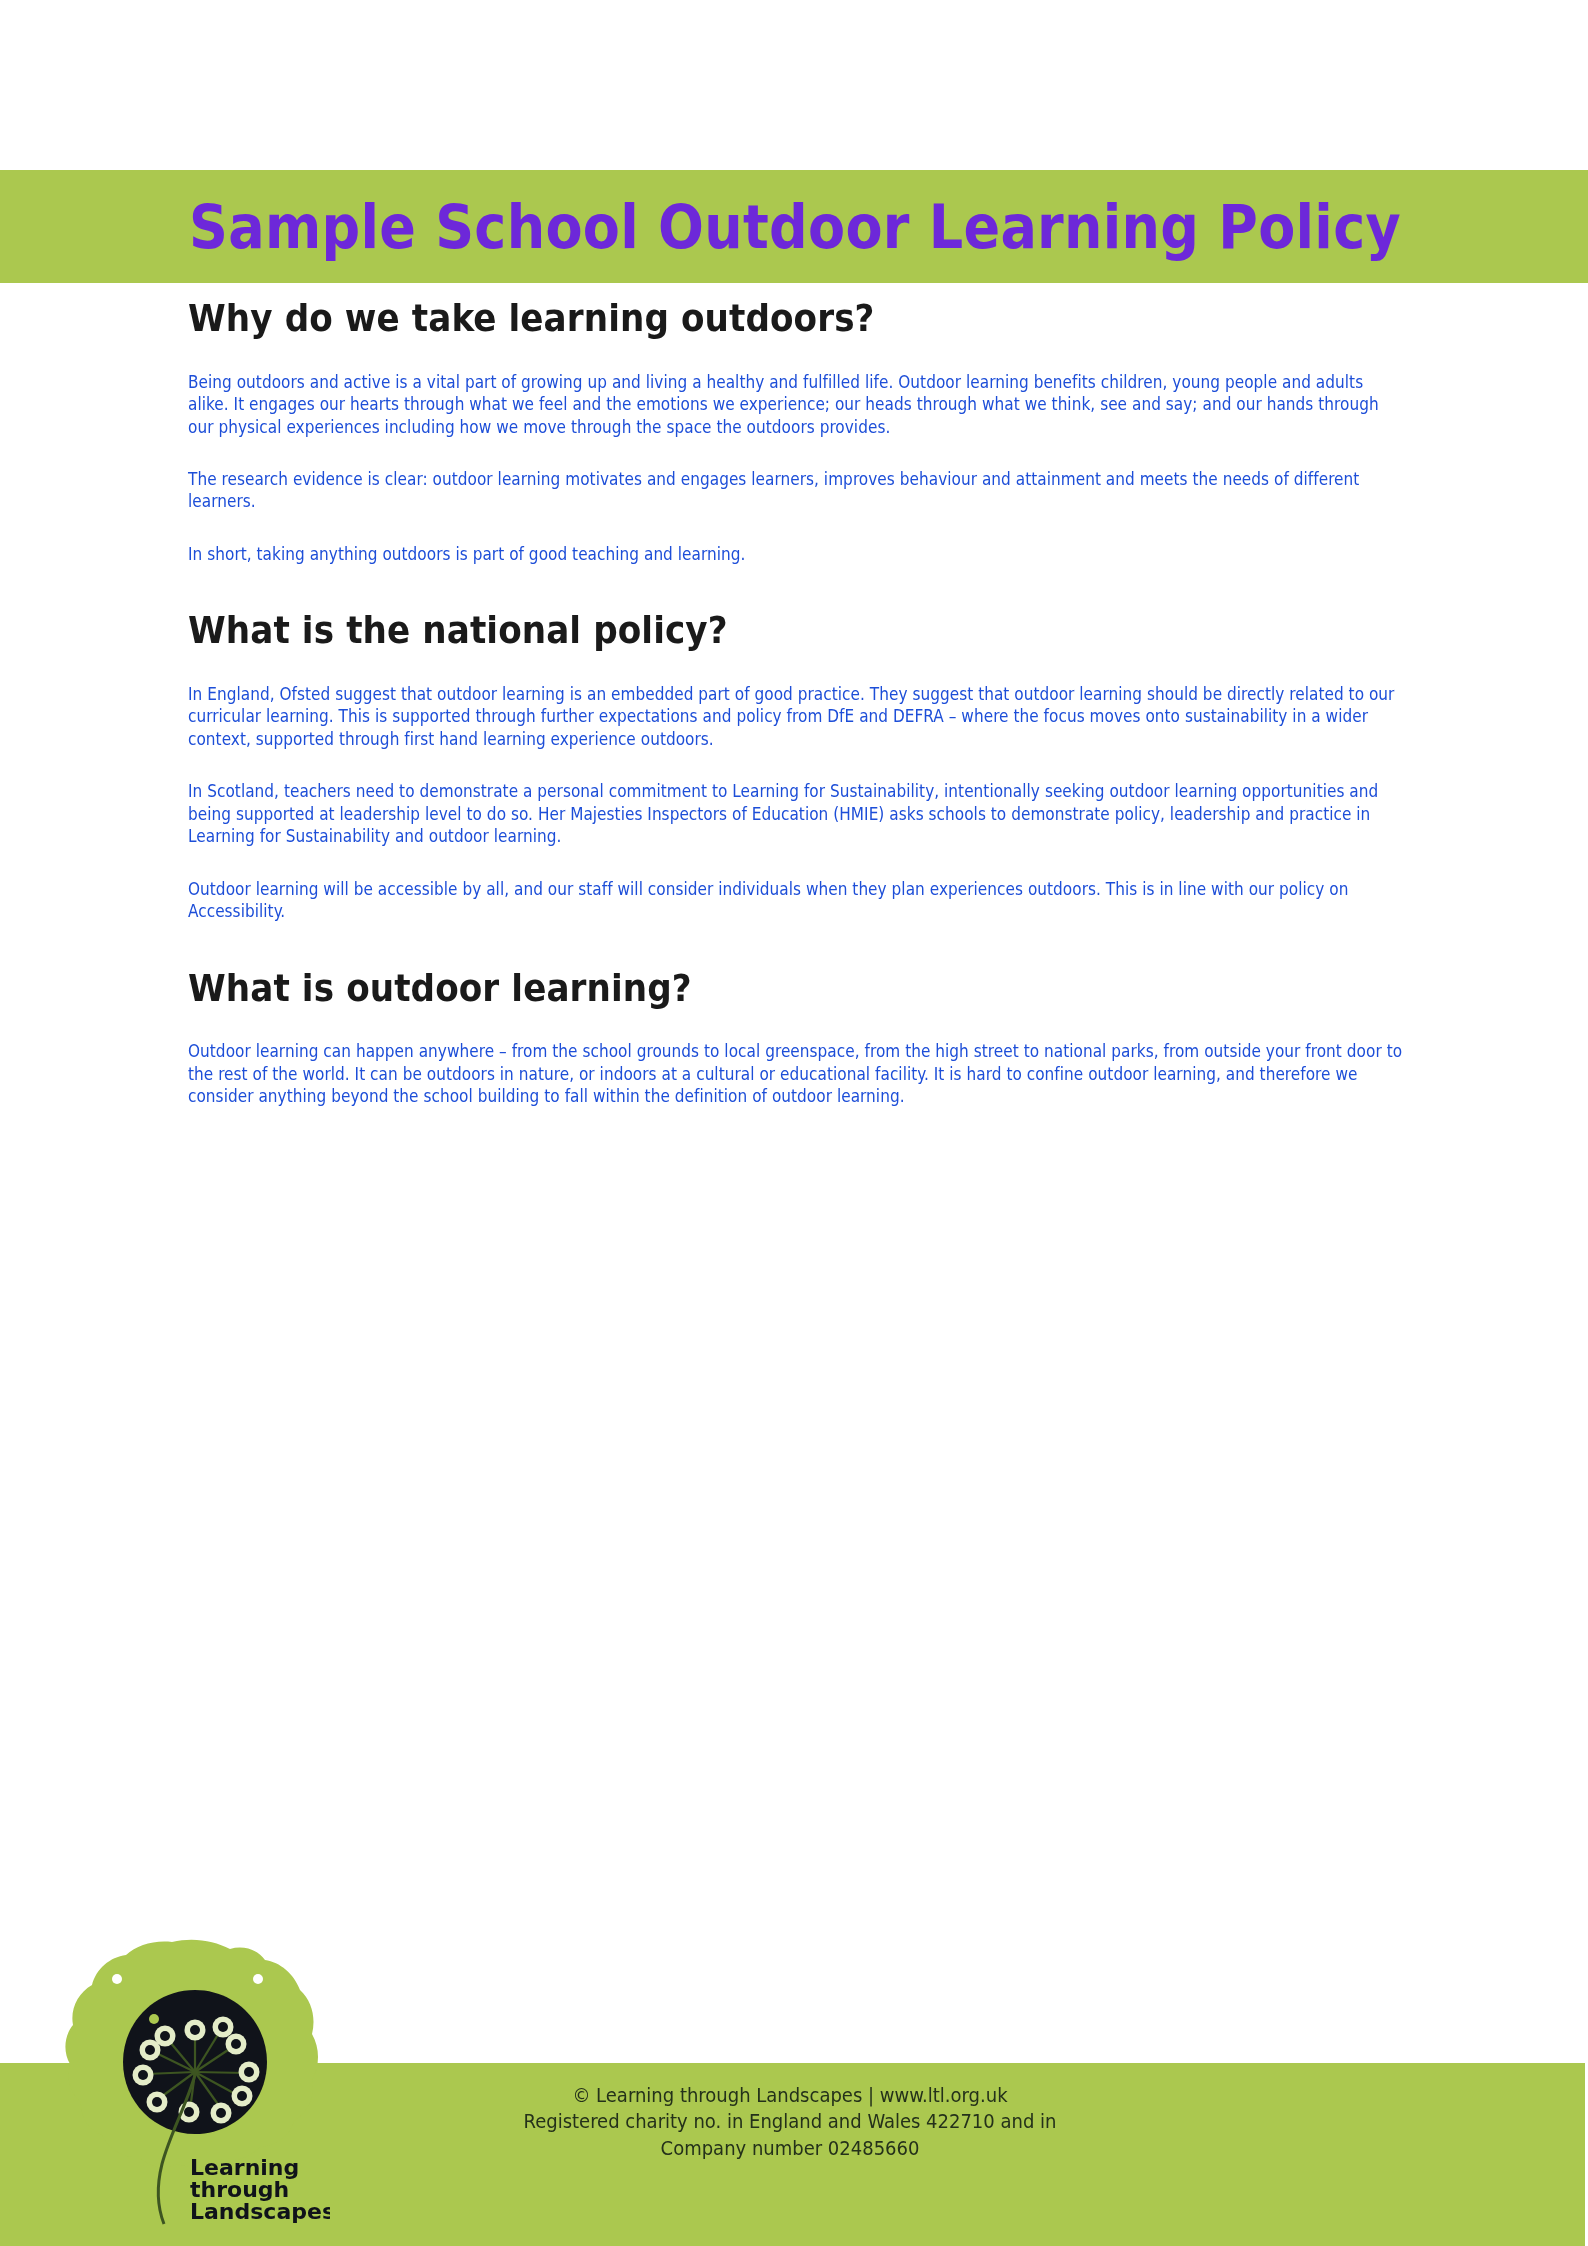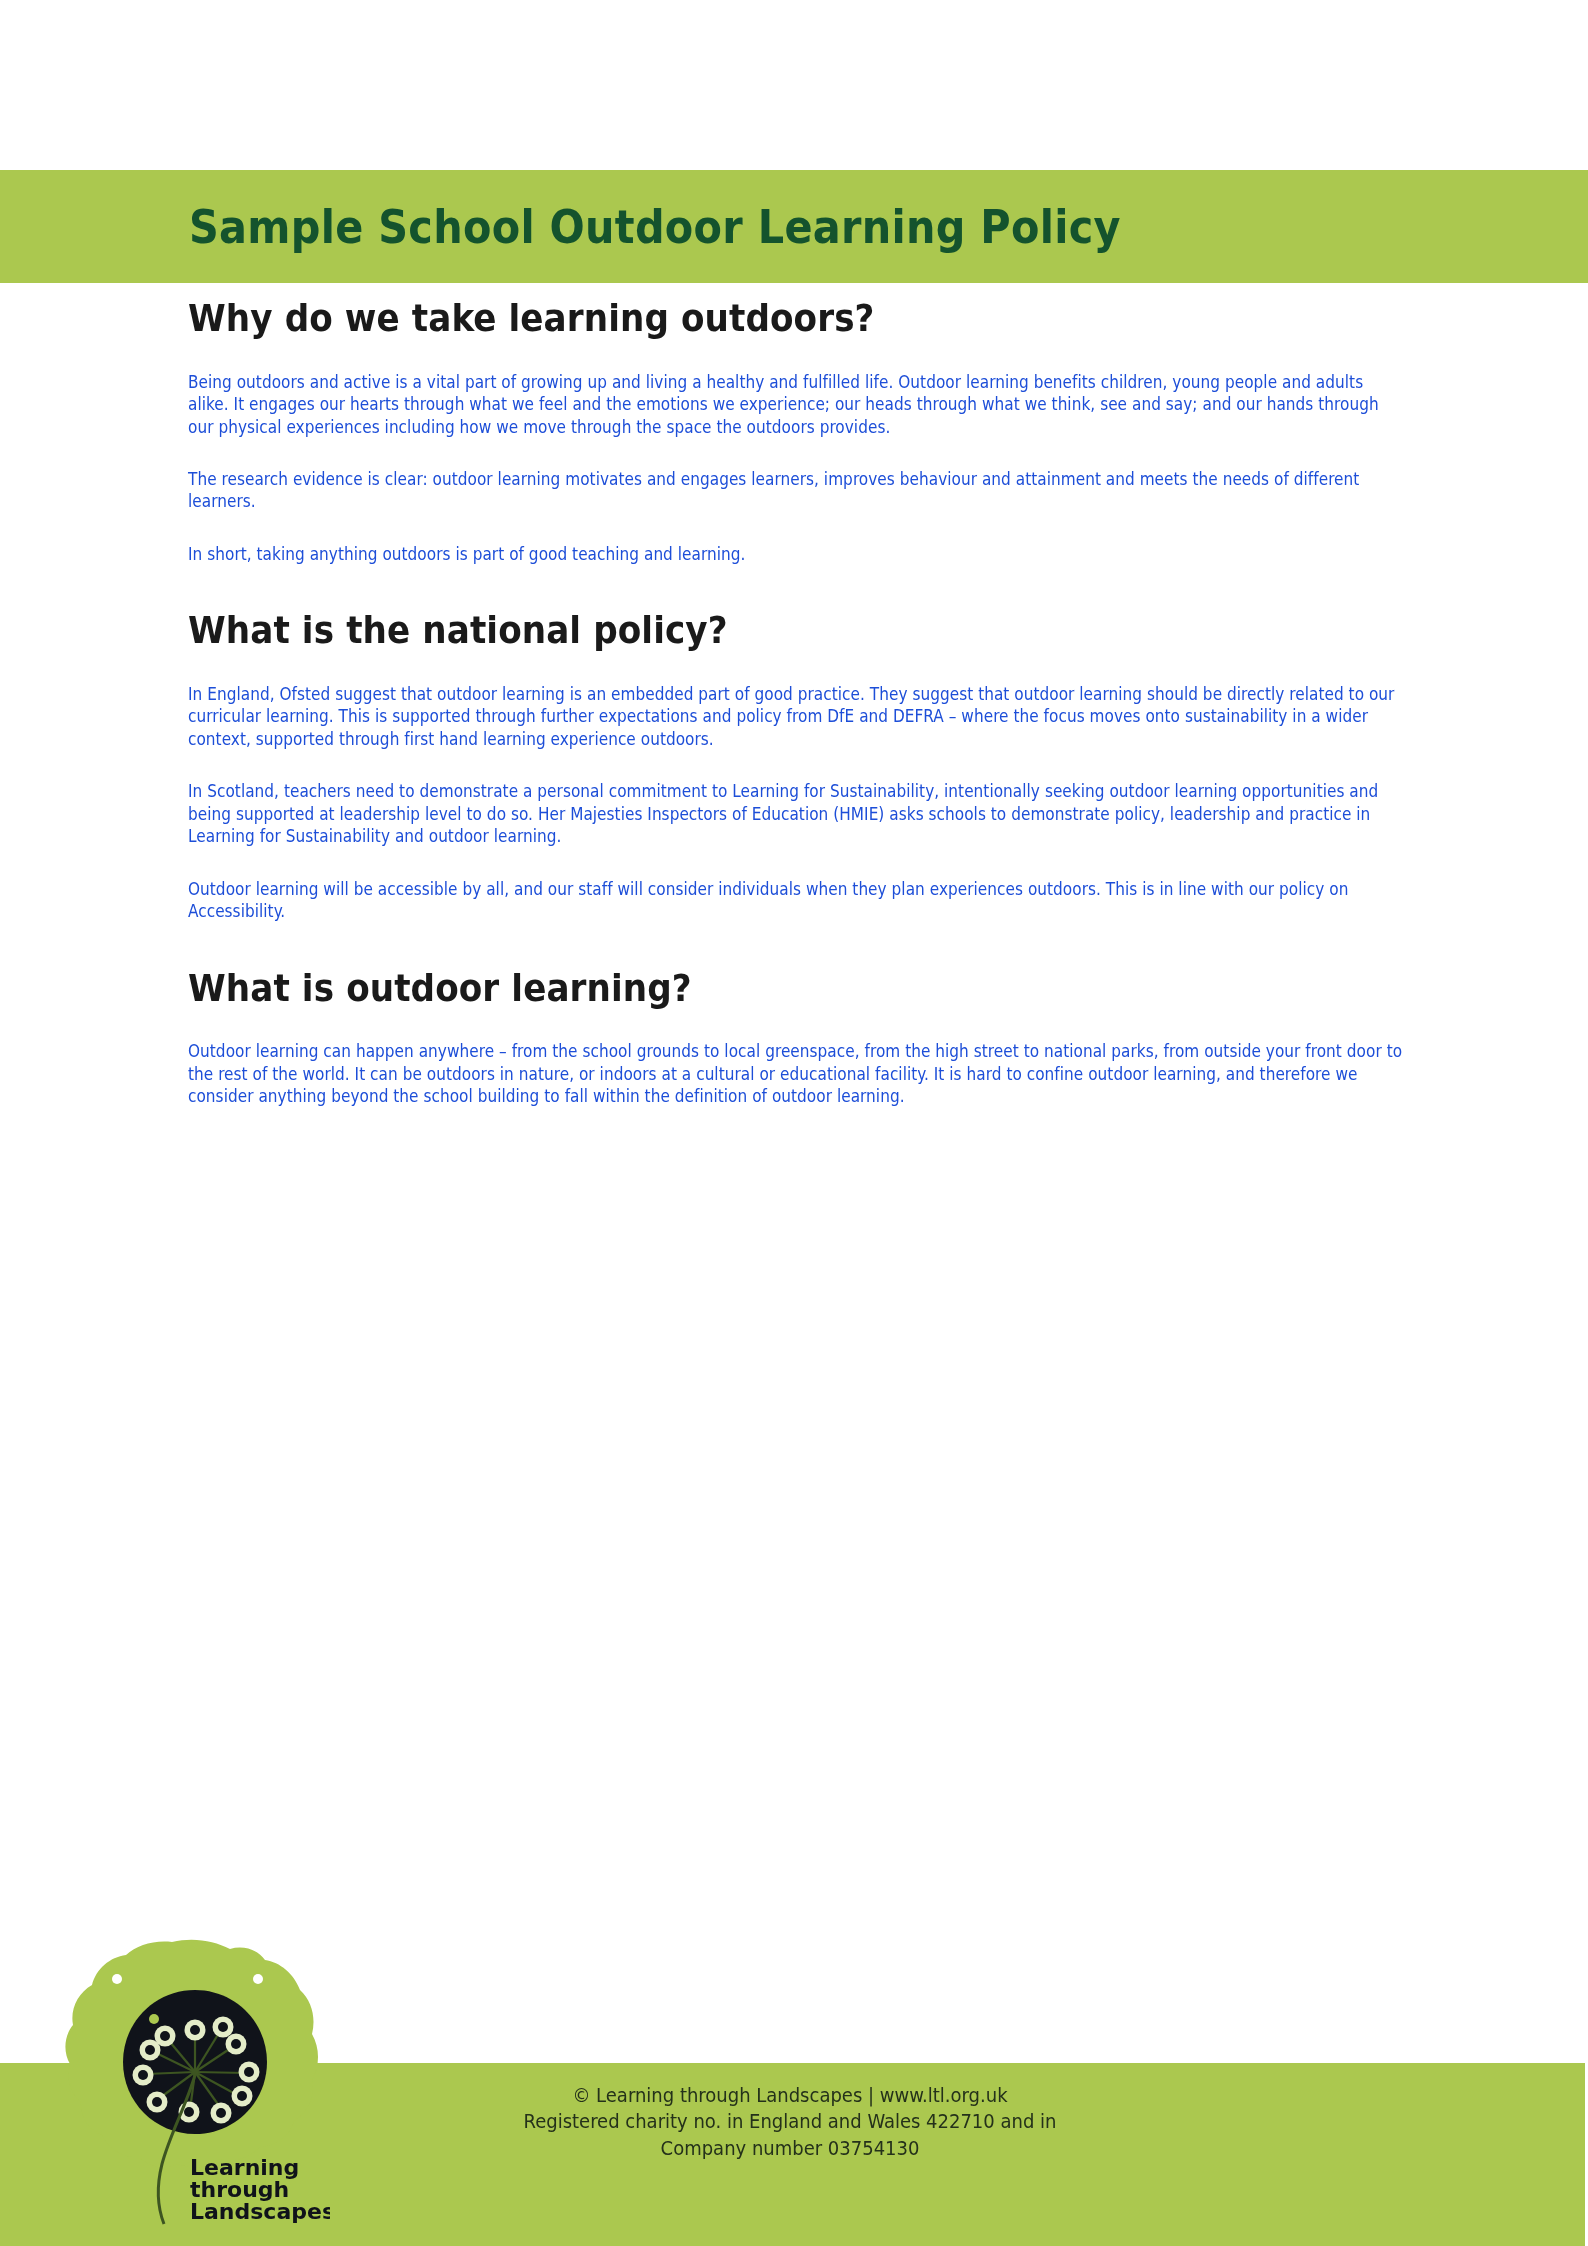--- a/index.html
+++ b/index.html
@@ -28,22 +28,22 @@
     left: 0;
     top: 170px;
     width: 1588px;
     height: 113px;
     background: #abc84f;
     display: flex;
     align-items: center;
   }
   .header-banner .banner-title {
     margin-left: 189px;
-    color: #14532d;
-    font-size: 46px;
+    color: #6d28d9;
+    font-size: 60px;
     font-weight: bold;
     letter-spacing: 0.3px;
     line-height: 1;
     font-family: "DejaVu Sans Condensed", "Liberation Sans Narrow", "Liberation Sans", sans-serif;
     white-space: nowrap;
   }
 
   
   .content {
     position: absolute;
@@ -231,16 +231,16 @@
 
       <text x="128" y="239" fill="#10131a" font-family="DejaVu Sans, Liberation Sans, sans-serif" font-size="22" font-weight="bold">Learning</text>
       <text x="128" y="261" fill="#10131a" font-family="DejaVu Sans, Liberation Sans, sans-serif" font-size="22" font-weight="bold">through</text>
       <text x="128" y="283" fill="#10131a" font-family="DejaVu Sans, Liberation Sans, sans-serif" font-size="22" font-weight="bold">Landscapes</text>
     </svg>
   </div>
 
   <div class="footer-text">
     <span class="line">© Learning through Landscapes  |  www.ltl.org.uk</span>
     <span class="line">Registered charity no. in England and Wales 422710 and in</span>
-    <span class="line">Company number 03754130</span>
+    <span class="line">Company number 02485660</span>
   </div>
 
 </div>
 
 </body></html>

